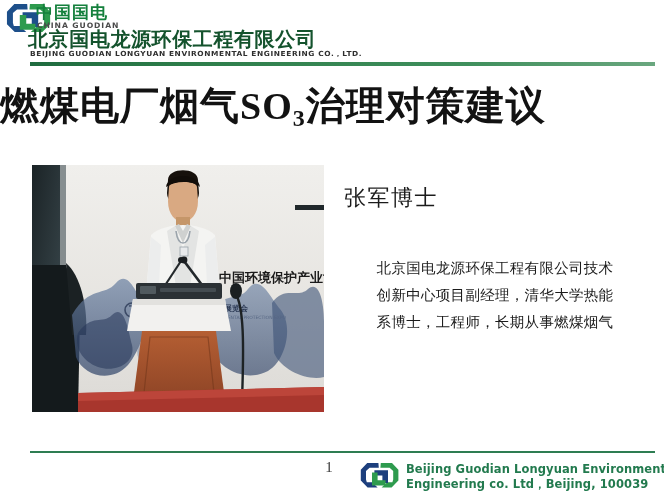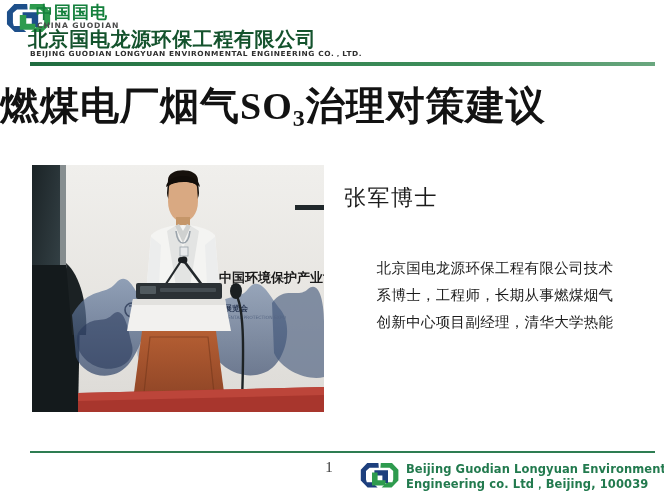--- a/index.html
+++ b/index.html
@@ -315,22 +315,22 @@
       <path d="M46 228 L292 222 L292 230 L46 236 Z" fill="#bc453a"></path>
 
       <rect x="0" y="0" width="292" height="247" fill="none"></rect>
     </svg>
   </div>
 
   <div class="speaker-name">张军博士</div>
 
   <div class="bio">
     <div>北京国电龙源环保工程有限公司技术</div>
+    <div>创新中心项目副经理，清华大学热能</div>
     <div>系博士，工程师，长期从事燃煤烟气</div>
-    <div>创新中心项目副经理，清华大学热能</div>
   </div>
 
   <div class="footer-rule"></div>
 
   <div class="page-number">1</div>
 
   <div class="footer-logo">
     <svg viewBox="0 0 100 74" width="40" height="32" xmlns="http://www.w3.org/2000/svg">
       <path d="M46 2 L18 2 L2 19 L2 46 L19 63 L44 63 L30 50 L17 50 L15 43 L15 22 L24 14 L47 14 Z" fill="#1d3f7d"></path>
       <path d="M52 2 L80 2 L96 19 L96 46 L79 63 L54 63 L68 50 L81 50 L83 43 L83 22 L74 14 L51 14 Z" fill="#2e9b4e"></path>

